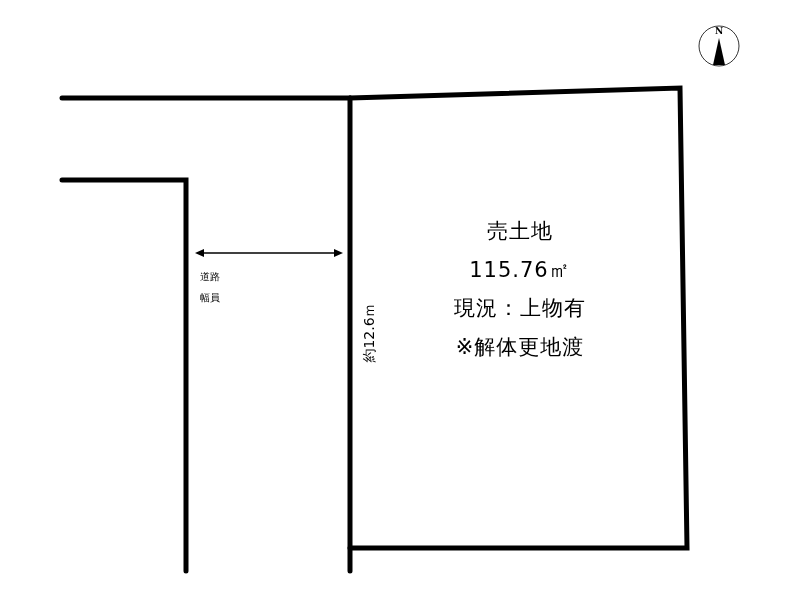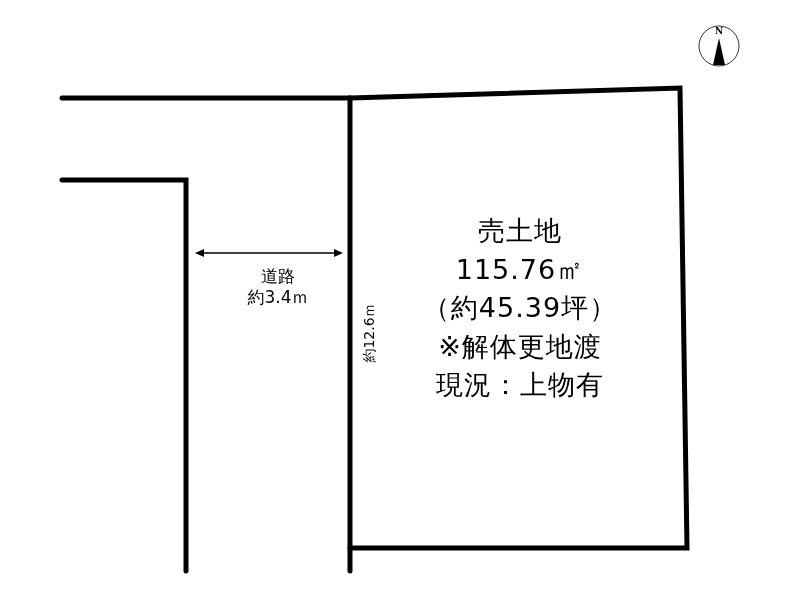--- a/index.html
+++ b/index.html
@@ -1,23 +1,23 @@
 <!DOCTYPE html>
 <html><head>
 <meta charset="utf-8">
 <style>
   html, body { margin: 0; padding: 0; background: #ffffff; }
   body { width: 800px; height: 600px; position: relative; overflow: hidden;
          font-family: "DejaVu Sans", sans-serif; color: #000; }
   svg.plan { position: absolute; left: 0; top: 0; }
   .lot-text { position: absolute; left: 410px; top: 212px; width: 220px;
-              text-align: center; font-size: 27px; line-height: 38.5px; letter-spacing: 1px; }
+              text-align: center; font-size: 21px; line-height: 38.5px; letter-spacing: 1px; }
   .lot-text div { white-space: nowrap; }
-  .road-label { position: absolute; left: 208px; top: 266px; width: 140px;
-                text-align: center; font-size: 17px; line-height: 21px; }
+  .road-label { position: absolute; left: 200px; top: 266px; width: 140px;
+                text-align: left; font-size: 10px; line-height: 21px; }
   .depth-label { position: absolute; left: 369px; top: 333px; width: 100px; height: 18px;
                  transform: translate(-50%, -50%) rotate(-90deg); font-size: 14px;
                  text-align: center; white-space: nowrap; line-height: 18px; }
   .compass { position: absolute; left: 698px; top: 25px; width: 42px; height: 42px; }
 </style>
 </head>
 <body>
 
 <svg class="plan" width="800" height="600" viewBox="0 0 800 600">
   <g stroke="#000" stroke-width="5" fill="none" stroke-linecap="round" stroke-linejoin="miter">
@@ -36,24 +36,23 @@
 <div class="compass">
   <svg width="42" height="42" viewBox="0 0 42 42">
     <circle cx="21" cy="21" r="20" fill="#fff" stroke="#000" stroke-width="0.8"></circle>
     <polygon points="21,13 15,40 27,40" fill="#000"></polygon>
   </svg>
   <span style="position:absolute;left:0;top:1px;width:42px;text-align:center;font-family:'DejaVu Serif',serif;font-weight:bold;font-size:9px;">N</span>
 </div>
 
 <div class="road-label">
   <div>道路</div>
-  <div>約3.4ｍ</div>
+  <div>幅員</div>
 </div>
 
 <div class="depth-label">約12.6ｍ</div>
 
 <div class="lot-text">
   <div>売土地</div>
   <div>115.76㎡</div>
-  <div>（約45.39坪）</div>
+  <div>現況：上物有</div>
   <div>※解体更地渡</div>
-  <div>現況：上物有</div>
 </div>
 
 </body></html>

